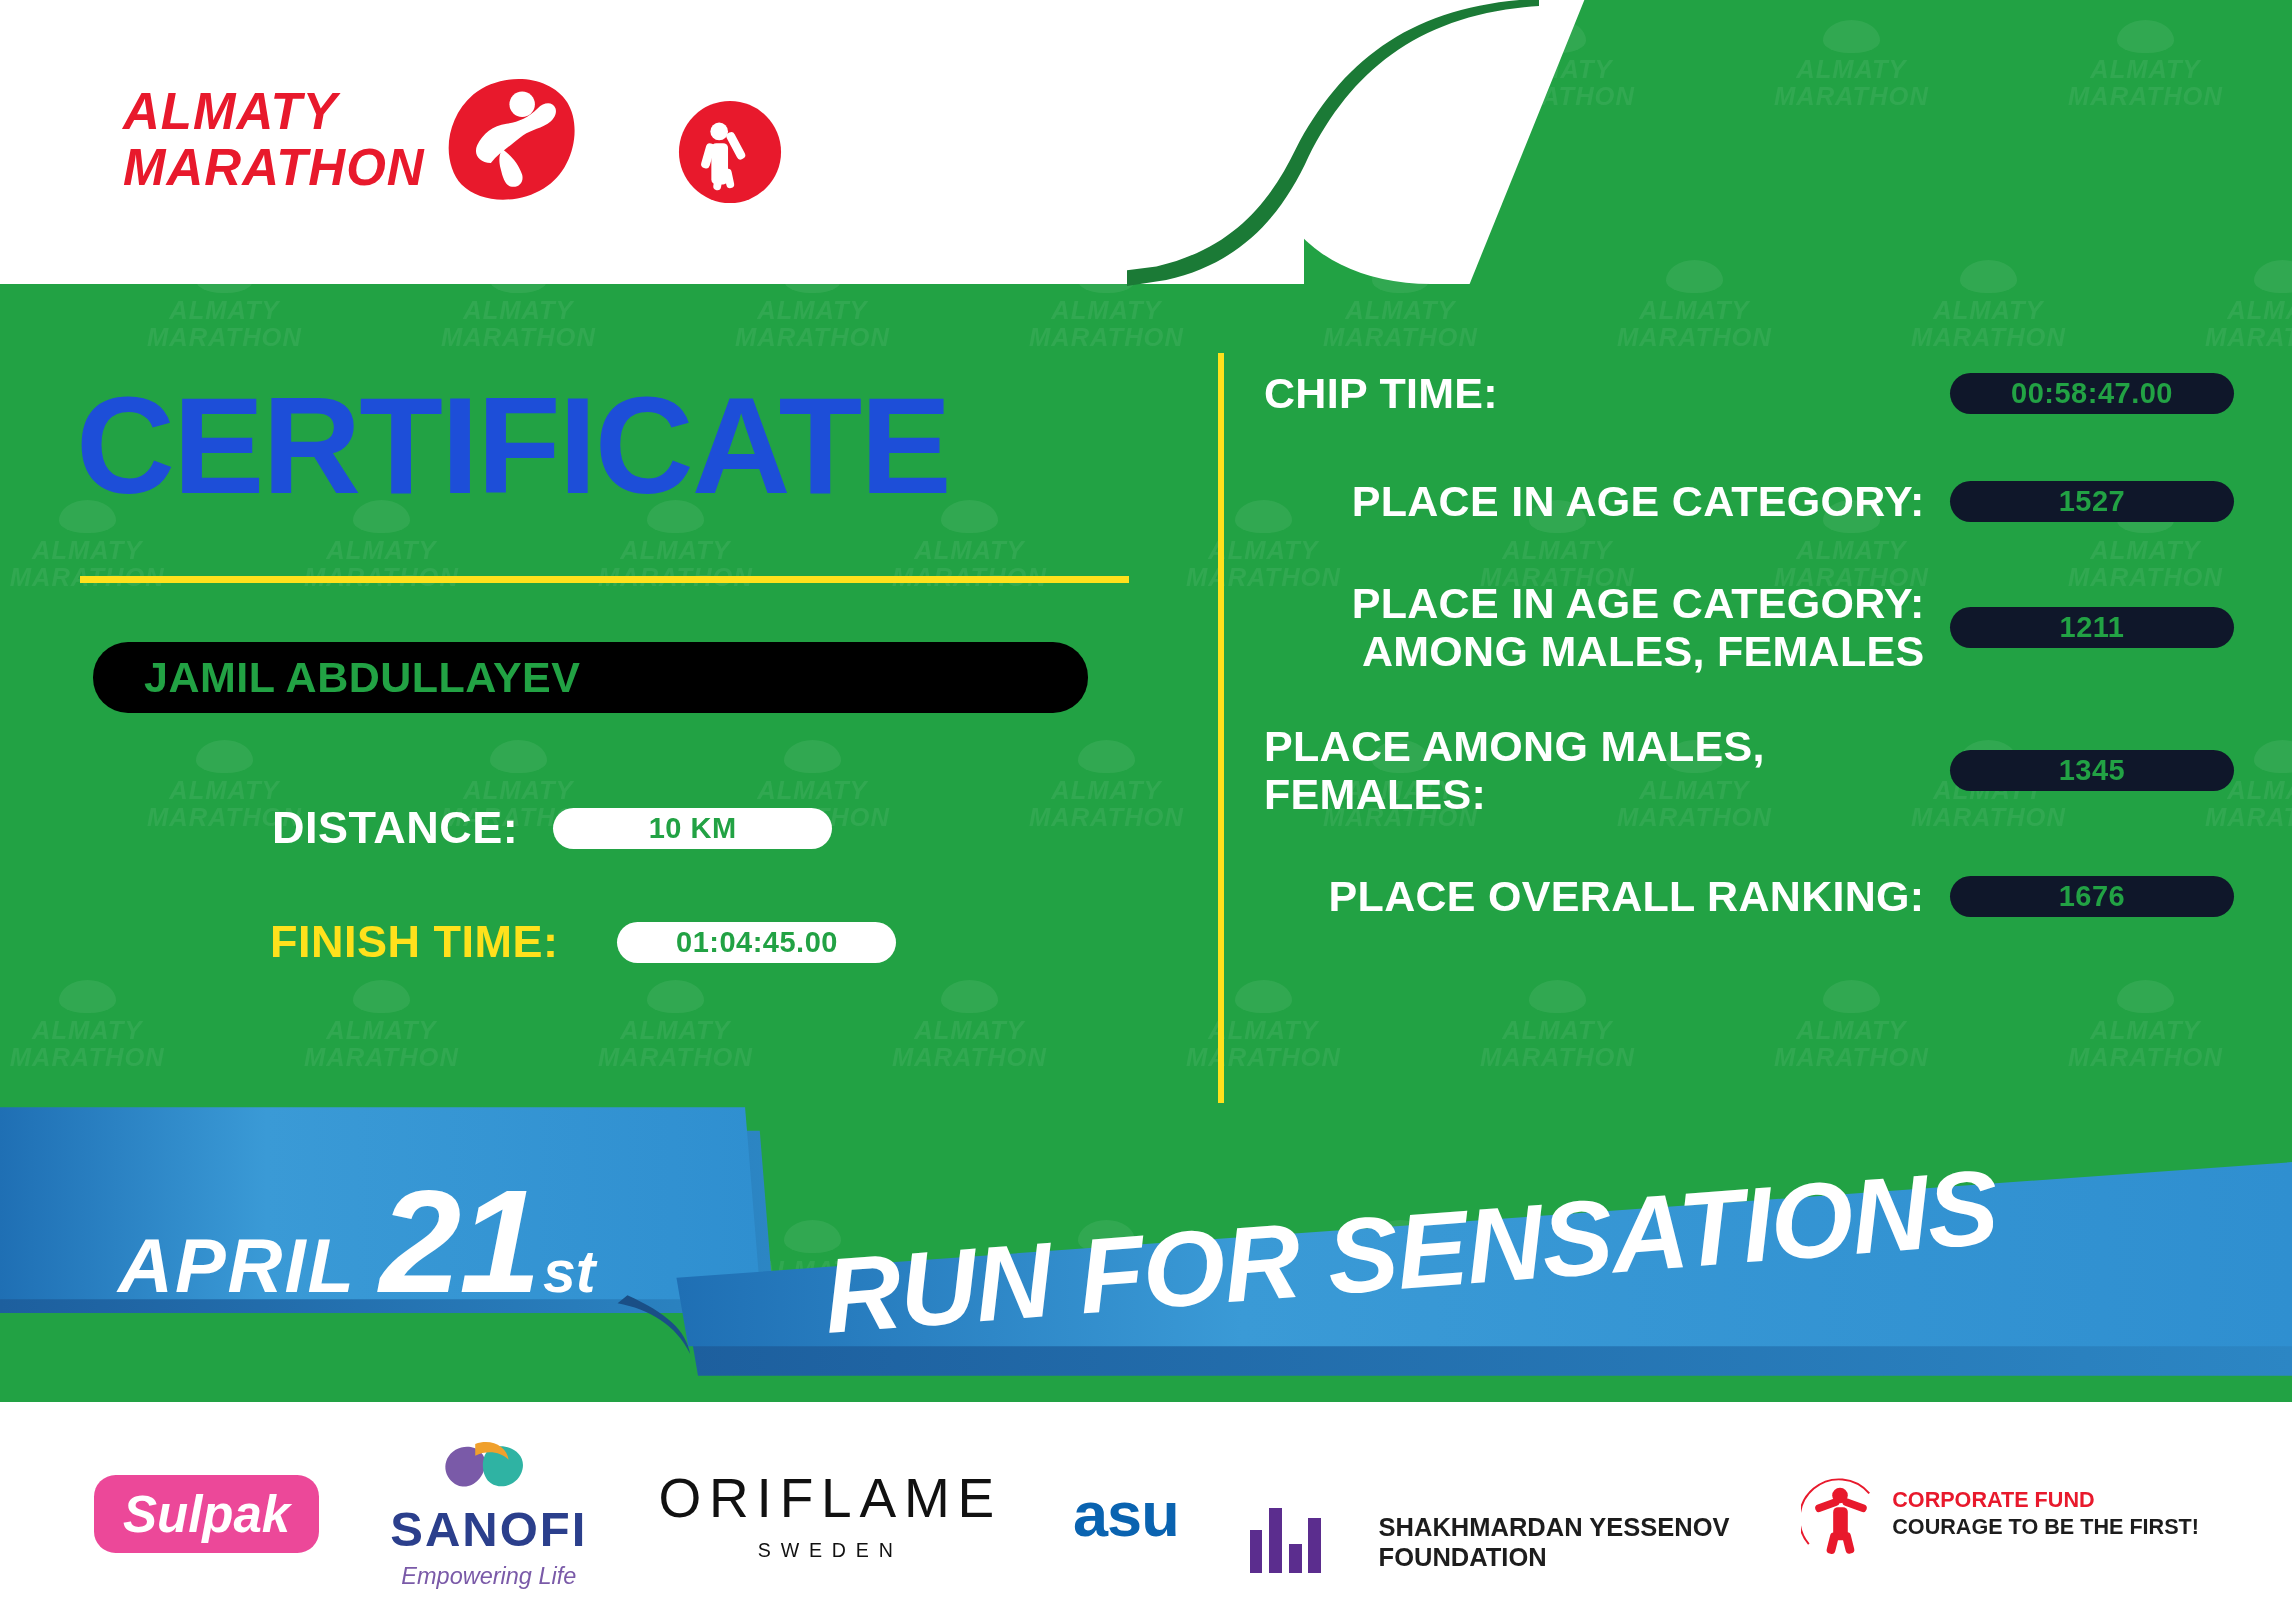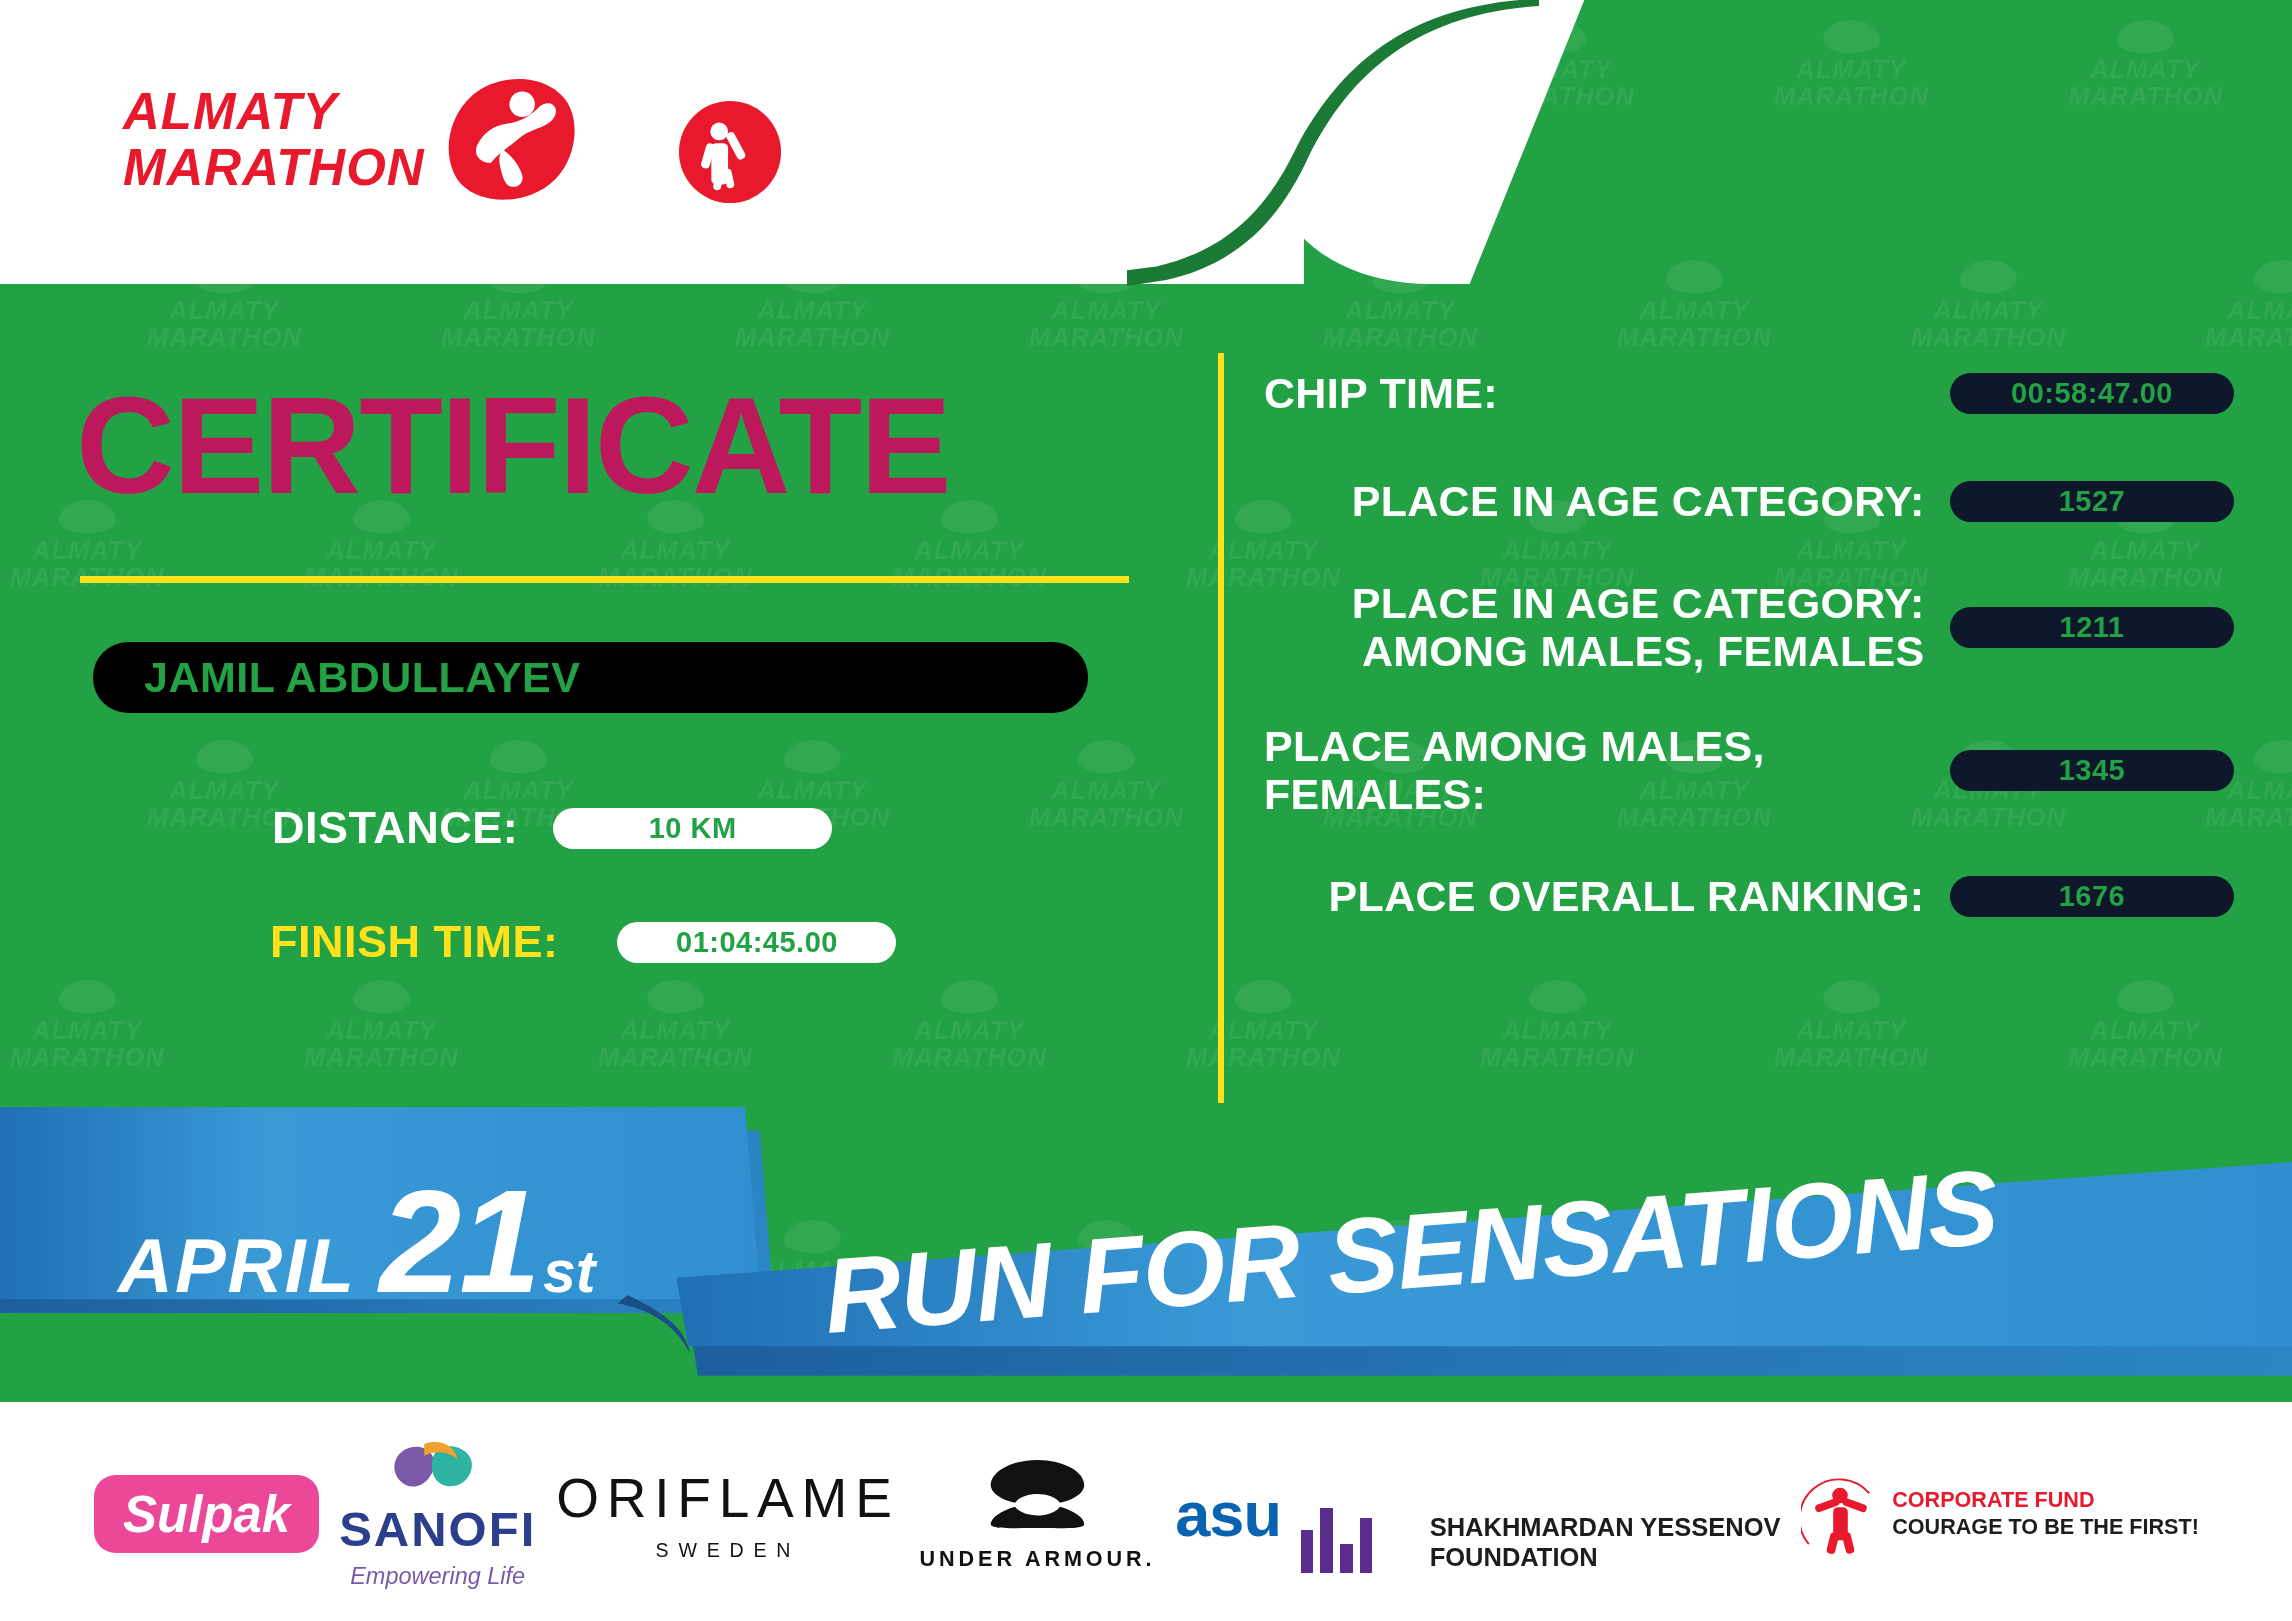--- a/index.html
+++ b/index.html
@@ -126,21 +126,21 @@
     font-size: 61px;
     letter-spacing: -1px;
     margin-left: 25.5px;
   }
 
   
   .title {
     position: absolute;
     left: 76px;
     top: 377px;
-    color: #be185d;
+    color: #1d4ed8;
     font-weight: 800;
     font-size: 137px;
     letter-spacing: -2px;
     line-height: 1;
     z-index: 8;
   }
   .title-rule {
     position: absolute;
     left: 80px;
     top: 576px;
@@ -729,31 +729,20 @@
       </div>
     </div>
 
     <div class="sp">
       <div class="sp-oriflame">
         <div class="nm">ORIFLAME</div>
         <div class="tg">SWEDEN</div>
       </div>
     </div>
 
-    <div class="sp">
-      <div class="sp-ua">
-        <div>
-          <svg width="167" height="76" viewBox="0 0 170 78">
-            <path d="M85,4 C112,4 133,16 133,30 C133,38 122,45 108,48 C100,36 70,36 62,48 C48,45 37,38 37,30 C37,16 58,4 85,4 Z" fill="#111111"></path>
-            <path d="M62,52 C70,64 100,64 108,52 C122,56 133,63 133,70 C133,75 112,74 85,74 C58,74 37,75 37,70 C37,63 48,56 62,52 Z" fill="#111111"></path>
-          </svg>
-        </div>
-        <div class="nm">UNDER ARMOUR.</div>
-      </div>
-    </div>
 
     <div class="sp">
       <div class="sp-asu">asu</div>
     </div>
 
     <div class="sp sp-shak">
       <div class="bars">
         <i style="height:43px"></i>
           <i style="height:65px"></i>
           <i style="height:29px"></i>

